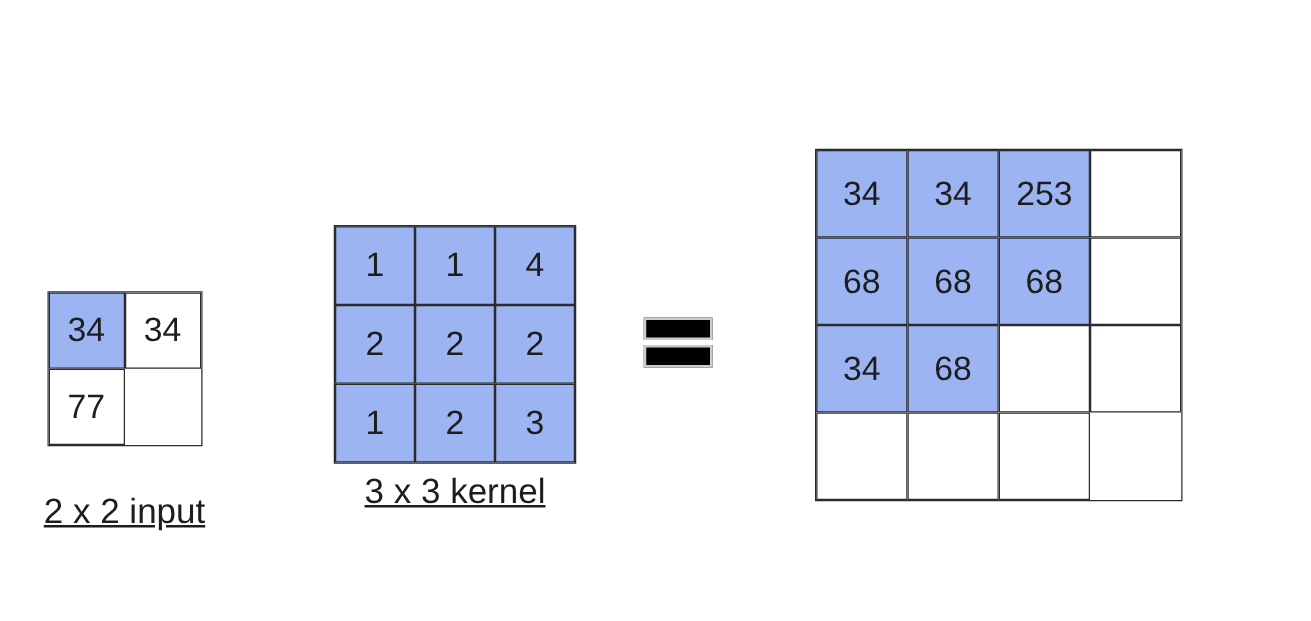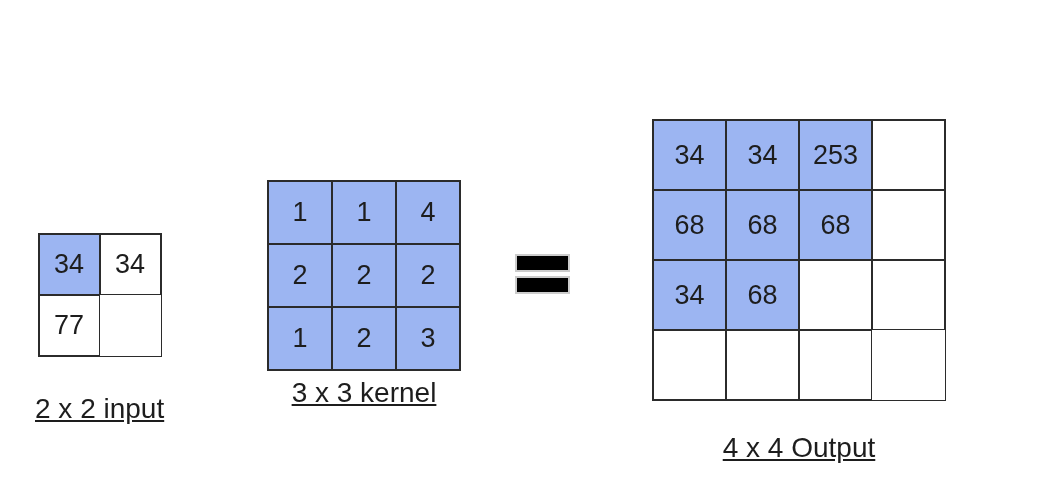--- a/index.html
+++ b/index.html
@@ -112,16 +112,15 @@
       <div class="cell" data-hl="true">68</div>
       <div class="cell" data-hl="false"></div>
       <div class="cell" data-hl="true">34</div>
       <div class="cell" data-hl="true">68</div>
       <div class="cell" data-hl="false"></div>
       <div class="cell" data-hl="false"></div>
       <div class="cell" data-hl="false"></div>
       <div class="cell" data-hl="false"></div>
       <div class="cell" data-hl="false"></div>
     </div>
-    <div class="grid-label">4 x 4 Output</div>
   </div>
 
 </div>
 
 </body></html>

